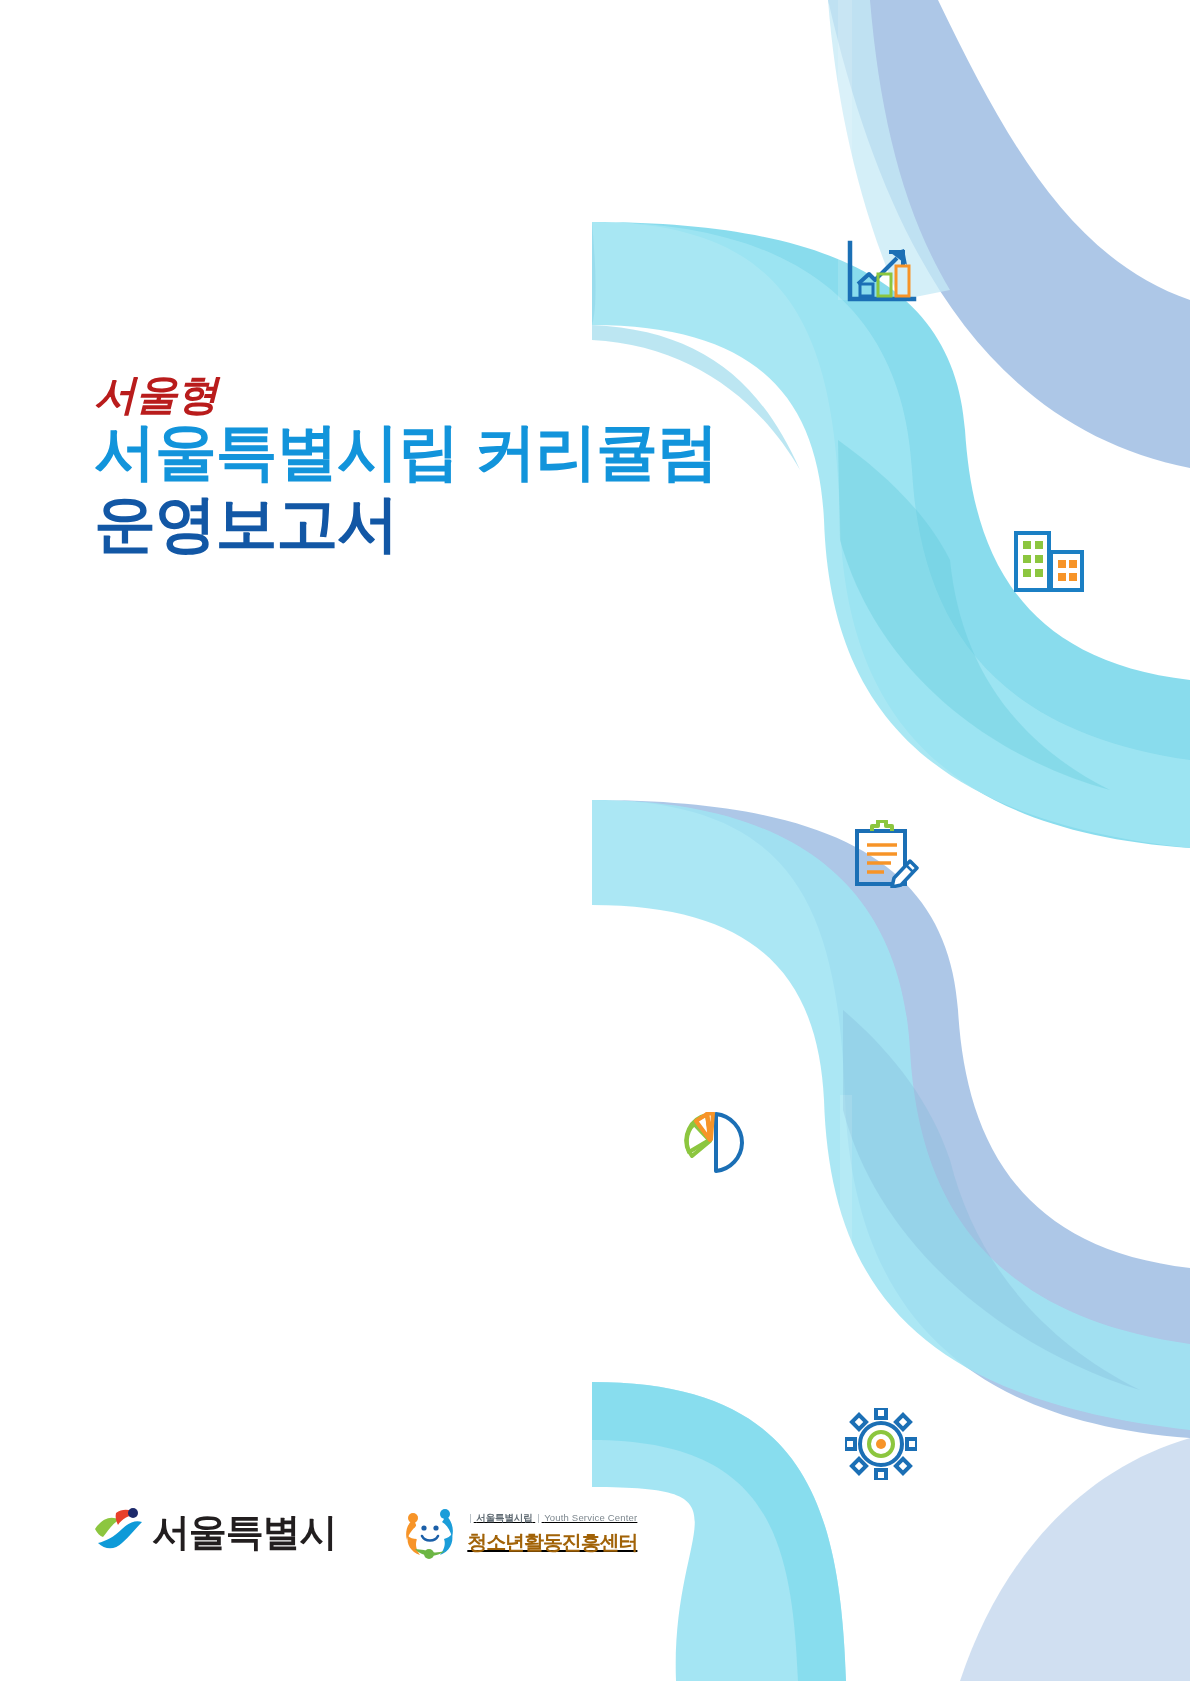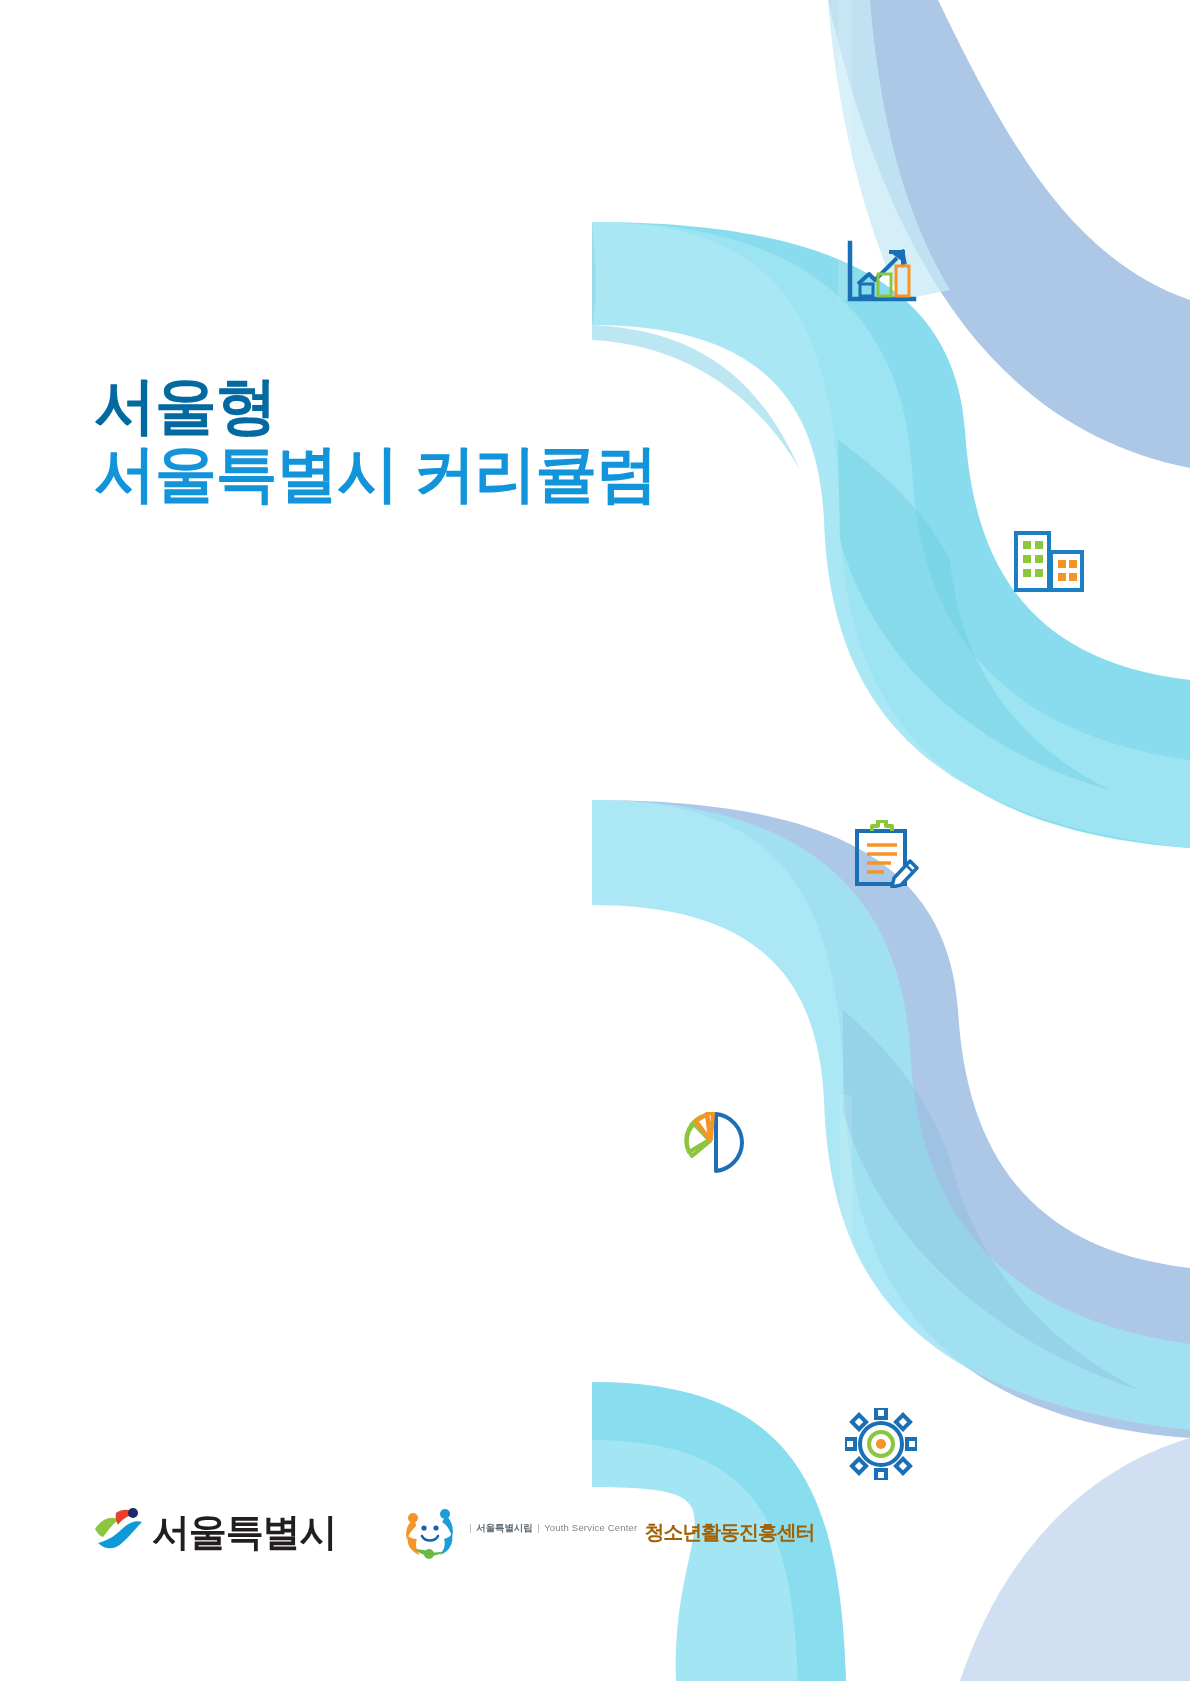--- a/index.html
+++ b/index.html
@@ -26,42 +26,42 @@
     position:absolute;
     left:94px; top:372px;
     width:640px;
   }
   .title-line{
     font-weight:bold;
     letter-spacing:-0.02em;
     line-height:1.10;
     white-space:nowrap;
   }
-  .title-line.l1{ font-size:62px; color:#0369a1; }
+  .title-line.l1{ font-size:42px; color:#b91c1c;font-style:italic; }
   .title-line.l2{ font-size:62px; color:#1294db; }
   .title-line.l3{ font-size:62px; color:#1257a5; margin-top:4px; }
 
   
   #logo-row{
     position:absolute;
     left:92px; top:1504px;
     display:flex; align-items:center; gap:66px;
   }
   .logo{ display:flex; align-items:center; }
 
   
   #logo-seoul .mark{ width:52px; height:50px; margin-right:8px; }
   #logo-seoul .wordmark{
     font-size:38px; font-weight:bold; color:#221e1f;
     letter-spacing:-0.03em; line-height:1;
   }
 
   
   #logo-ysc .mark{ width:56px; height:56px; margin-right:9px; }
-  #logo-ysc .text{ display:flex; gap:7px; }
+  #logo-ysc .text{ display:flex; flex-direction:column; gap:7px;text-decoration:underline; }
   #logo-ysc .sup{
     font-size:9.5px; font-weight:bold; color:#5f6a72;
     letter-spacing:-0.01em; white-space:nowrap;
   }
   #logo-ysc .sup .sep{ color:#a9b2b8; font-weight:normal; padding:0 2px; }
   #logo-ysc .sup .en{ color:#7d878e; font-weight:normal; letter-spacing:0.02em; }
   #logo-ysc .main{
     font-size:20px; font-weight:bold; color:#a16207;
     letter-spacing:-0.055em; white-space:nowrap; line-height:1;
   }
@@ -154,21 +154,22 @@
                  C1000,1560 1080,1470 1190,1438 Z" fill="#a9c4e6" opacity="0.55"></path>
 
         <rect x="838" y="0" width="14" height="300" fill="#ffffff" opacity="0.14"></rect>
         <rect x="840" y="1095" width="12" height="260" fill="#ffffff" opacity="0.12"></rect>
       </g>
     </svg>
   </div>
 
   <div id="title-block">
     <div class="title-line l1">서울형</div>
-    <div class="title-line l2">서울특별시 커리큘럼</div>
+    <div class="title-line l2">서울특별시립 커리큘럼</div>
+    <div class="title-line l3">운영보고서</div>
   </div>
 
   <div class="deco-icon" id="icon-bar-chart">
     <svg viewBox="0 0 72 66" xmlns="http://www.w3.org/2000/svg" fill="none">
       <path d="M5 3 V59 H69" stroke="#1b6fb5" stroke-width="4.5" stroke-linecap="square"></path>
       <polyline points="13,44 24,34 30,40 52,18" stroke="#1b6fb5" stroke-width="4" fill="none" stroke-linejoin="round"></polyline>
       <path d="M44 12 H58 V26" stroke="#1b6fb5" stroke-width="4" fill="none"></path>
       <polygon points="59,9 62,25 46,13" fill="#1b6fb5"></polygon>
       <rect x="15" y="44" width="13" height="12" stroke="#1b6fb5" stroke-width="3"></rect>
       <rect x="33" y="34" width="13" height="22" stroke="#8cc63f" stroke-width="3"></rect>

